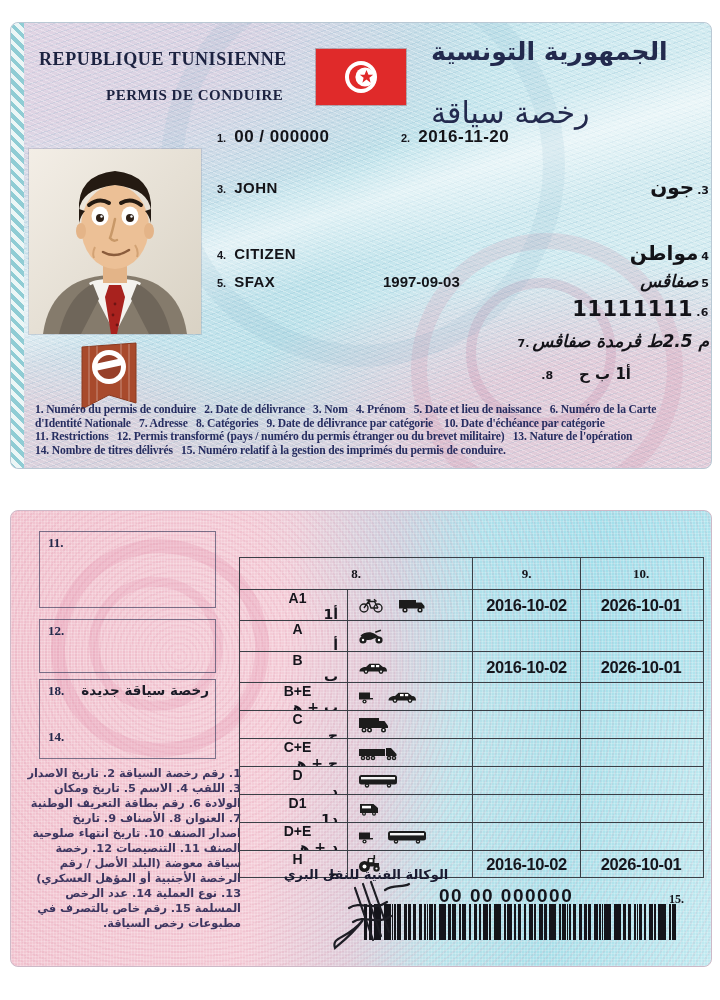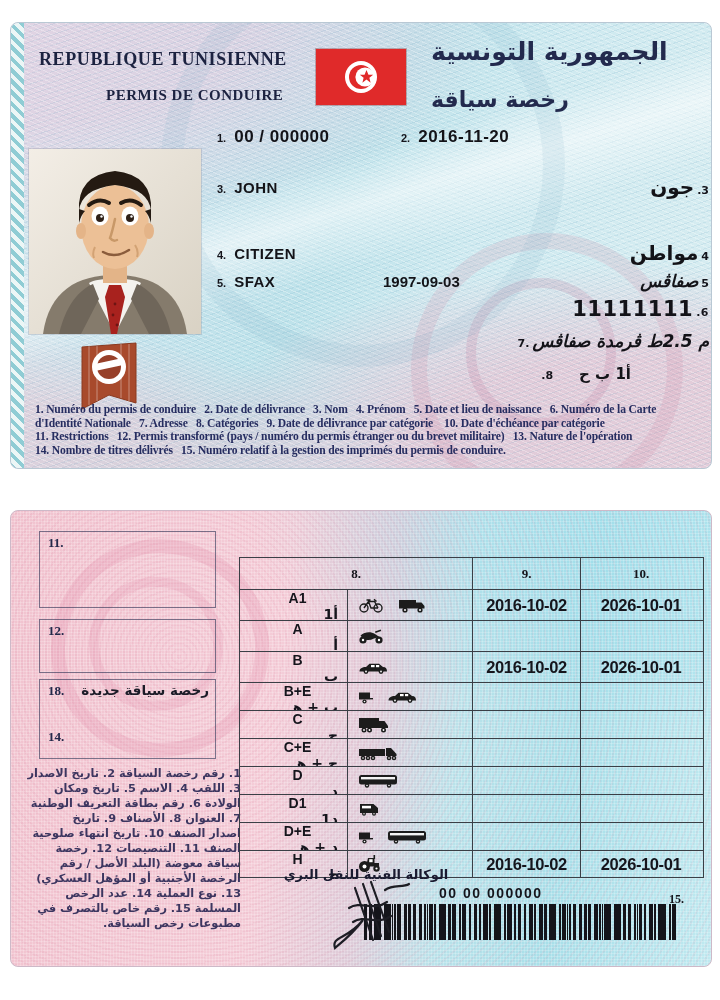--- a/index.html
+++ b/index.html
@@ -28,22 +28,22 @@
   .ring2{left:455px;top:255px;width:130px;height:130px;border:10px solid rgba(190,110,150,.18);}
   .ring3{left:150px;top:-60px;width:360px;height:360px;border:22px solid rgba(120,170,200,.12);}
 
   .t-fr1{position:absolute;left:28px;top:26px;font-family:"Liberation Serif",serif;
          font-weight:bold;font-size:18px;letter-spacing:.6px;color:#1c2240;}
   .t-fr2{position:absolute;left:95px;top:64px;font-family:"Liberation Serif",serif;
          font-weight:bold;font-size:15px;letter-spacing:.5px;color:#1c2240;}
   .flag{position:absolute;left:305px;top:26px;width:90px;height:56px;box-shadow:0 0 0 1px rgba(120,30,30,.3);}
   .t-ar1{position:absolute;left:420px;top:14px;width:266px;font-family:"DejaVu Sans",sans-serif;
          font-weight:bold;font-size:25px;color:#232a4e;}
-  .t-ar2{position:absolute;left:420px;top:64px;font-family:"DejaVu Sans",sans-serif;
-         font-weight:bold;font-size:22px;color:#232a4e;}
+  .t-ar2{position:absolute;left:420px;top:72px;font-family:"DejaVu Sans",sans-serif;
+         font-weight:normal;font-size:30px;color:#232a4e;}
 
   .fnum{font-weight:bold;font-size:11px;color:#15151c;}
   .fl{position:absolute;display:flex;align-items:baseline;gap:8px;color:#131318;}
   .fl .val{font-weight:bold;}
   .row12{top:104px;}
   .pos1{left:206px;} .pos2{left:390px;}
   .big17{font-size:17px;letter-spacing:.5px;}
   .row3{left:206px;top:156px;} .row4{left:206px;top:222px;} .row5{left:206px;top:250px;}
   .val15{font-size:15px;letter-spacing:.5px;}
   .date5{position:absolute;left:372px;top:250px;font-weight:bold;font-size:15px;color:#131318;}
@@ -107,21 +107,21 @@
   .c-code{justify-content:flex-start;flex-direction:column;}
   .code{font-weight:bold;font-size:14px;padding-left:8px;}
   .arab{margin-left:auto;padding-right:9px;font-family:"DejaVu Sans",sans-serif;
         font-weight:bold;font-size:14px;}
   .c-icon{justify-content:flex-start;gap:14px;padding-left:10px;}
   .c-icon svg{display:block;}
   .c-date{justify-content:center;font-weight:bold;font-size:16.5px;letter-spacing:-.4px;}
 
   .agency{position:absolute;left:250px;top:356px;width:210px;text-align:center;direction:rtl;
       font-family:"DejaVu Sans",sans-serif;font-weight:bold;font-size:13px;color:#1a1a30;}
-  .serial{position:absolute;left:428px;top:374px;font-weight:bold;font-size:14px;
+  .serial{position:absolute;left:428px;top:374px;font-weight:bold;font-size:19px;
       letter-spacing:1.5px;color:#15151c;}
   .f15{position:absolute;left:658px;top:381px;font-family:"Liberation Serif",serif;
       font-weight:bold;font-size:12px;color:#15151c;}
   .barcode{position:absolute;left:353px;top:393px;width:314px;height:36px;
       background:
         repeating-linear-gradient(90deg,#14141a 0 2px,rgba(0,0,0,0) 2px 5px),
         repeating-linear-gradient(90deg,#14141a 0 1px,rgba(0,0,0,0) 1px 7px),
         repeating-linear-gradient(90deg,#14141a 0 3px,rgba(0,0,0,0) 3px 11px);}
   .scribble{position:absolute;left:318px;top:363px;width:125px;height:82px;}
 

